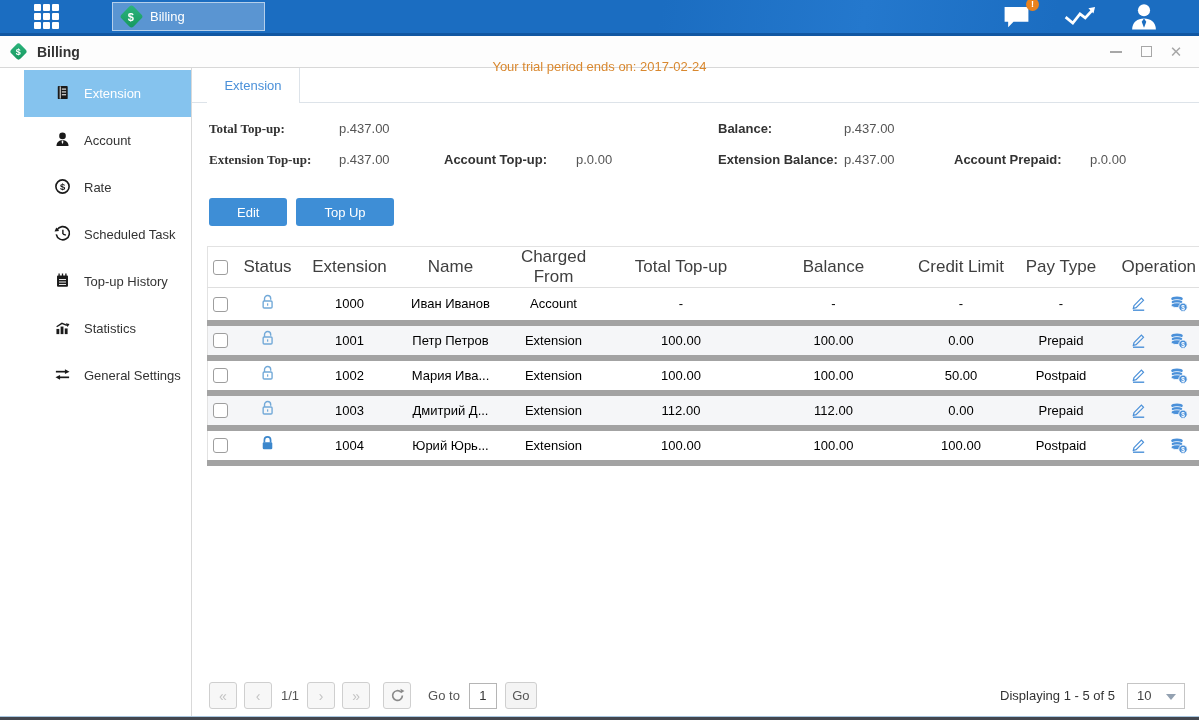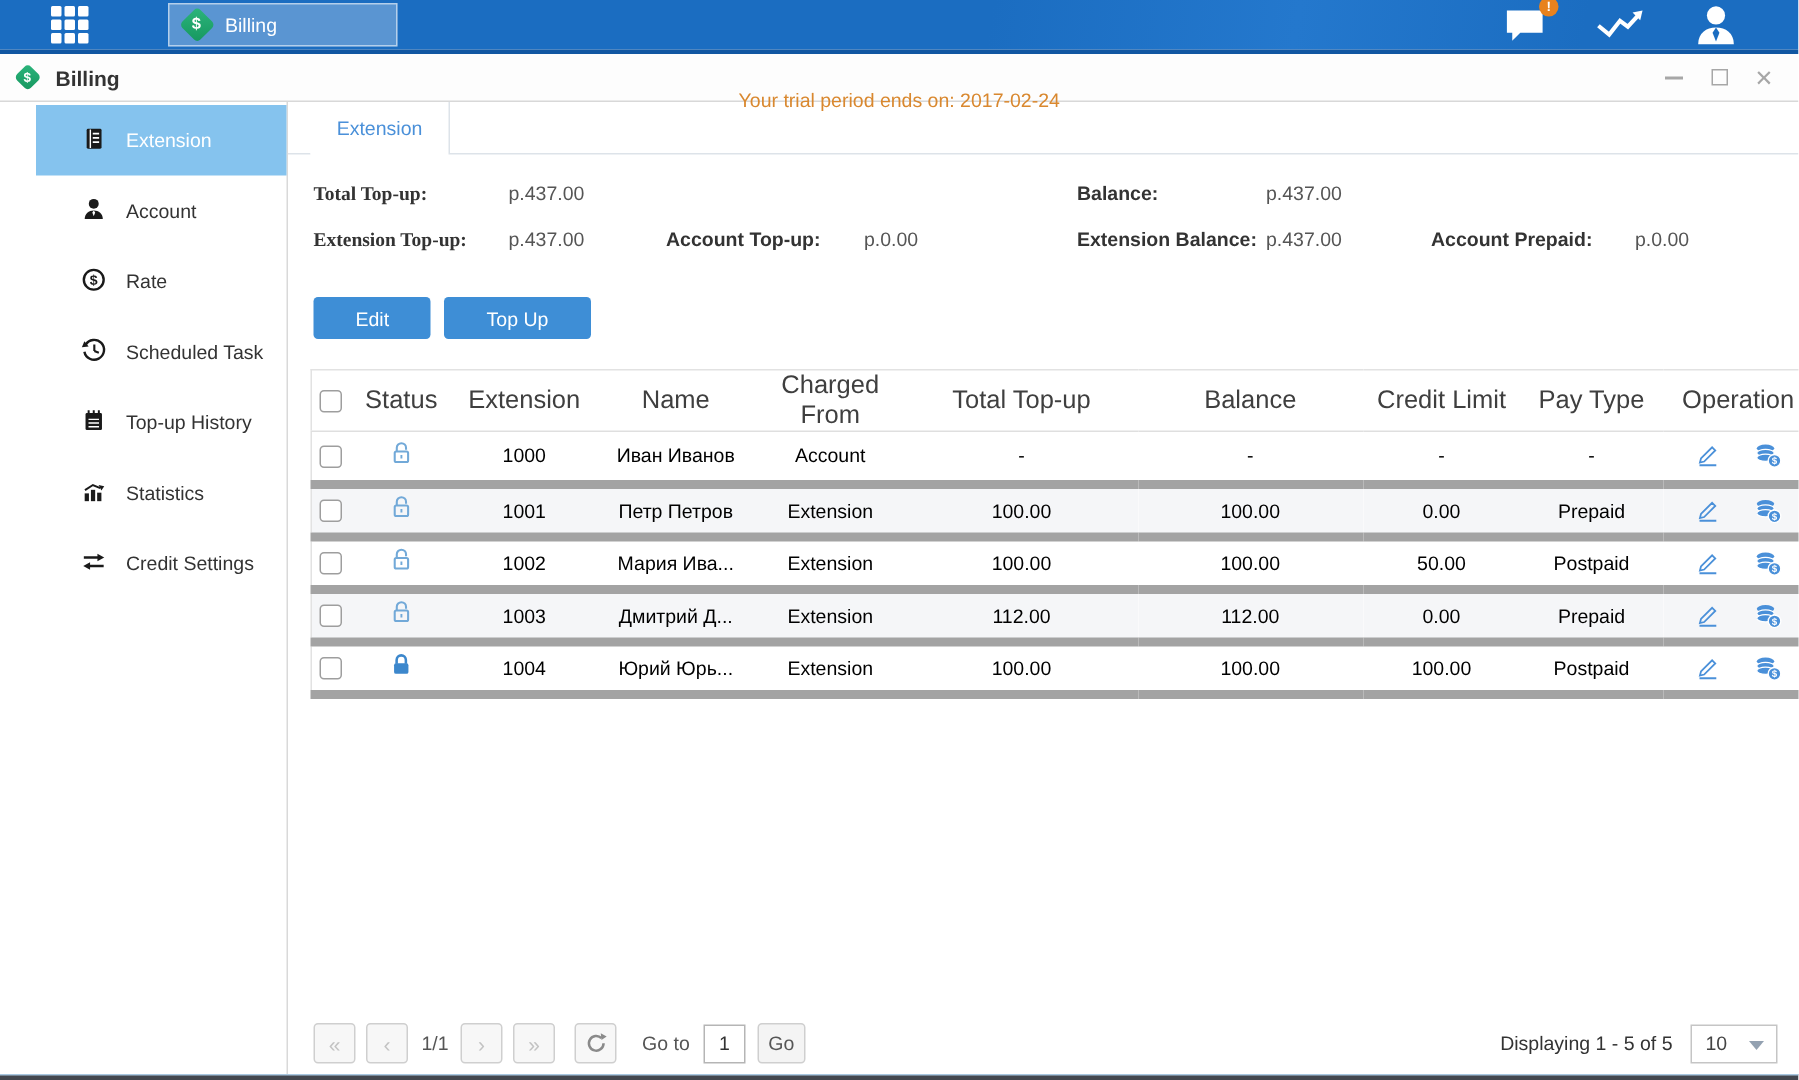--- a/index.html
+++ b/index.html
@@ -236,21 +236,21 @@
     </div>
     <div class="side-item">
       <span>
         <svg width="17" height="17" viewBox="0 0 18 18">
         <line x1="2" y1="6" x2="13" y2="6" stroke="#1a1a1a" stroke-width="1.8"></line>
         <polygon points="16.4,6 11.6,3.4 11.6,8.6" fill="#1a1a1a"></polygon>
         <line x1="16" y1="12" x2="5" y2="12" stroke="#1a1a1a" stroke-width="1.8"></line>
         <polygon points="1.6,12 6.4,9.4 6.4,14.6" fill="#1a1a1a"></polygon>
           </svg>
       </span>
-      <span>Credit Settings</span>
+      <span>General Settings</span>
     </div>
   </div>
 
   <div class="main">
     <div class="tabstrip">
       <div class="pre" style="border-bottom:1px solid #dde3e9"></div>
       <div class="tab">Extension</div>
       <div class="fill"></div>
     </div>
 

